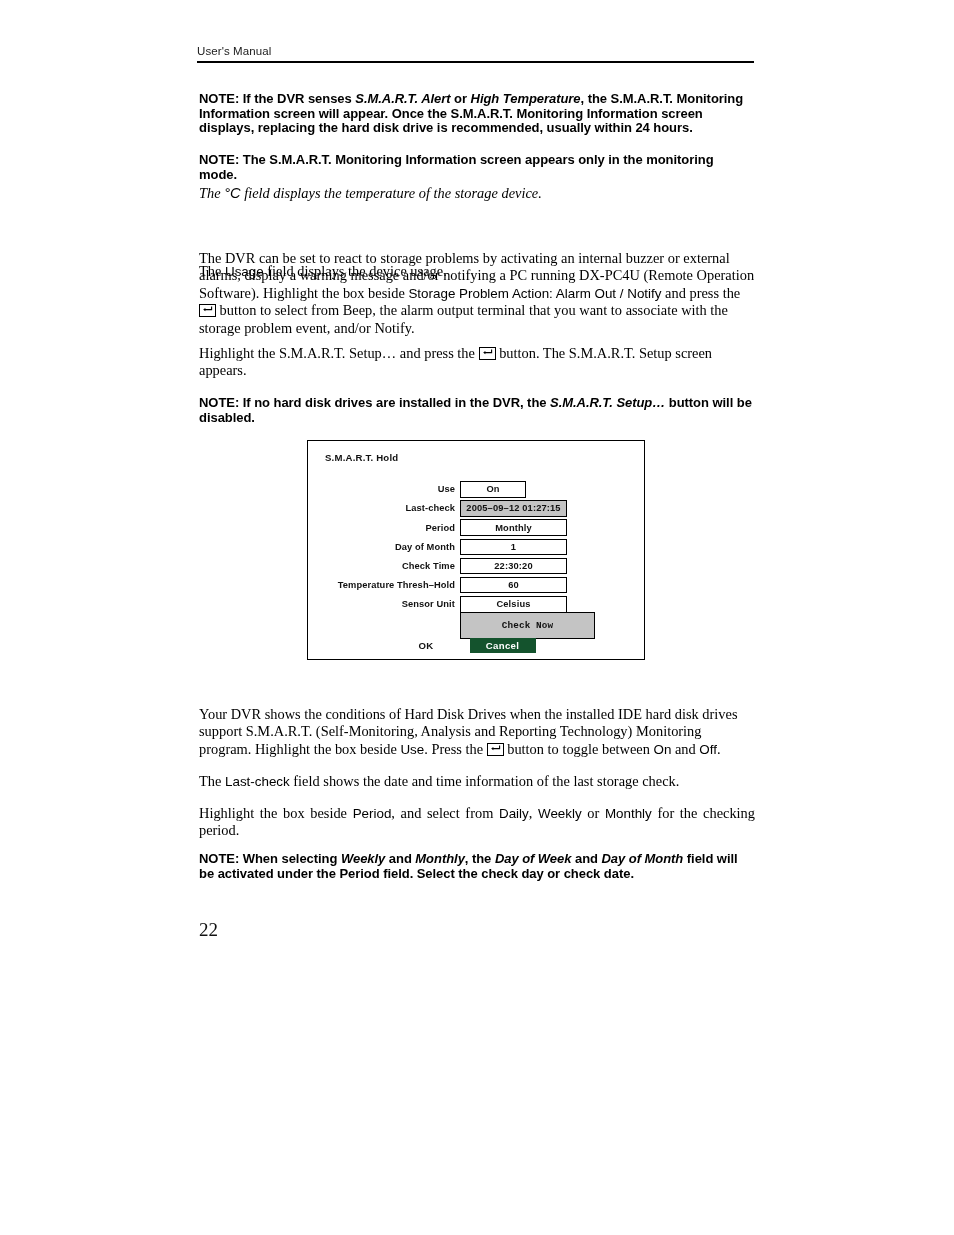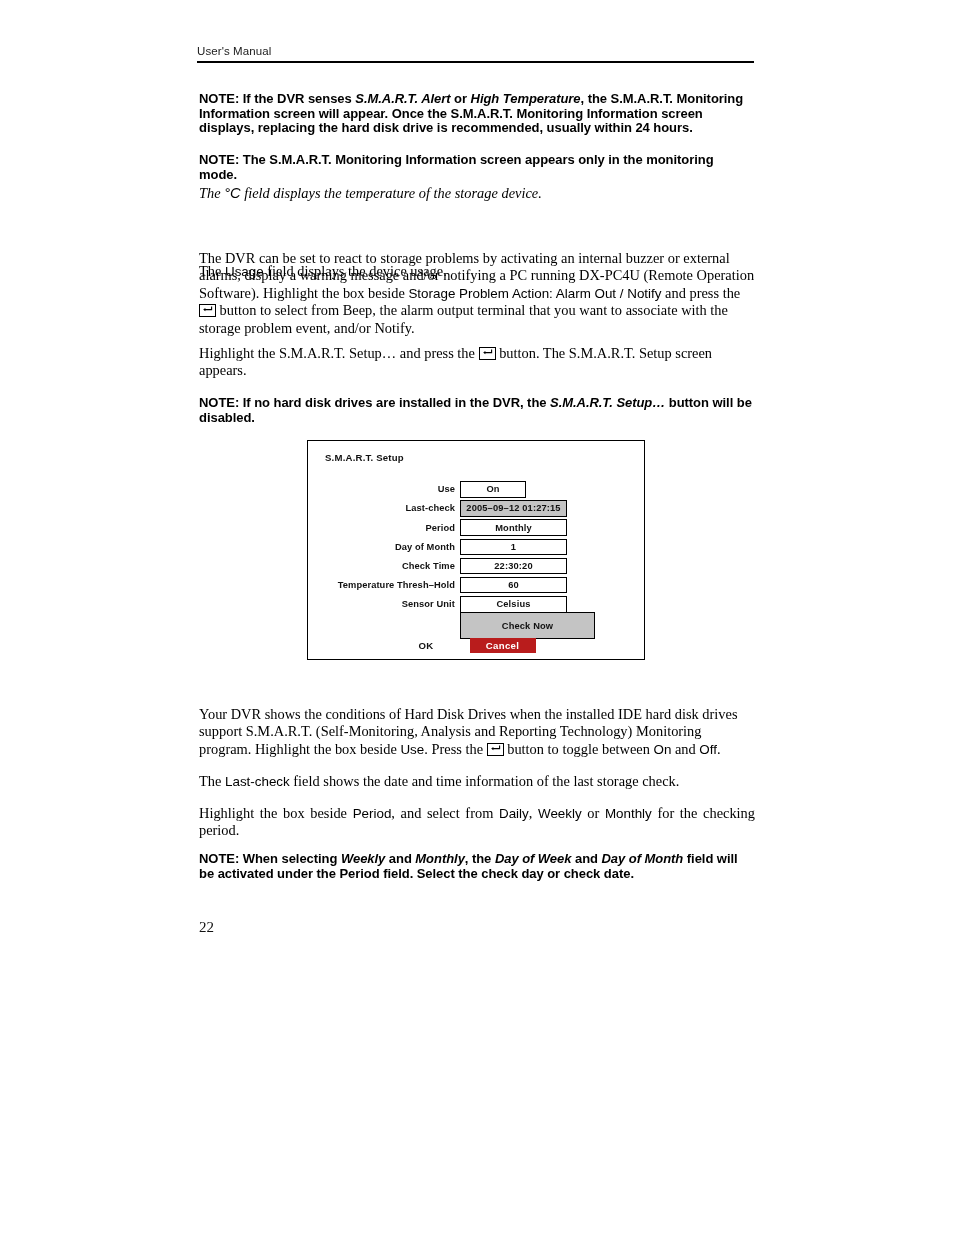--- a/index.html
+++ b/index.html
@@ -171,21 +171,21 @@
   .btn-checknow {
     margin-left: 152px;
     width: 135px;
     height: 27px;
     border: 1.4px solid #000;
     box-sizing: border-box;
     background: #c4c4c4;
     display: flex;
     align-items: center;
     justify-content: center;
-    font-family: Liberation Sans, sans-serif;
+    font-family: Liberation Mono, monospace;
     font-size: 9.3px;
     font-weight: bold;
     letter-spacing: 0.15px;
     color: #111;
   }
 
   .dialog-footer {
     position: absolute;
     left: 0;
     bottom: 6px;
@@ -196,21 +196,21 @@
   }
   .btn-ok {
     font-family: "Liberation Sans", "DejaVu Sans", sans-serif;
     font-size: 9.6px;
     font-weight: bold;
     letter-spacing: 0.3px;
     color: #111;
     margin-right: 36px;
   }
   .btn-cancel {
-    background: #b91c1c;
+    background: #14532d;
     color: #ffffff;
     font-family: "Liberation Sans", "DejaVu Sans", sans-serif;
     font-size: 9.6px;
     font-weight: bold;
     letter-spacing: 0.3px;
     width: 66px;
     height: 15px;
     display: flex;
     align-items: center;
     justify-content: center;
@@ -226,21 +226,21 @@
     font-size: 12.6px;
     color: #111;
   }
 
   
   .page-number {
     position: absolute;
     left: 199px;
     top: 919px;
     font-family: "Liberation Serif", "DejaVu Serif", serif;
-    font-size: 15px;
+    font-size: 19px;
     color: #111;
   }
 </style>
 </head>
 <body>
 
 <div class="page">
 
   <div class="header">
     <div class="header-title">User's Manual</div>
@@ -276,21 +276,21 @@
             <path d="M3.4 1.9 L1.2 3.6 L3.4 5.3 Z" fill="#000"></path>
           </svg></span><span> button.  The S.M.A.R.T. Setup screen appears.</span></p>
   </div>
 
   <div class="col" style="top:396px;">
     <p class="note"><span>NOTE:  If no hard disk drives are installed in the DVR, the </span><i>S.M.A.R.T. Setup…</i><span> button will be disabled.</span></p>
   </div>
 
   <div class="figure-wrap">
     <div class="dialog">
-      <div class="dialog-title">S.M.A.R.T. Setup</div>
+      <div class="dialog-title">S.M.A.R.T. Hold</div>
 
       <div class="fields">
 
         <div class="frow">
           <div class="flabel">Use</div>
           <div class="fbox narrow">On</div>
         </div>
 
         <div class="frow">
           <div class="flabel">Last-check</div>

